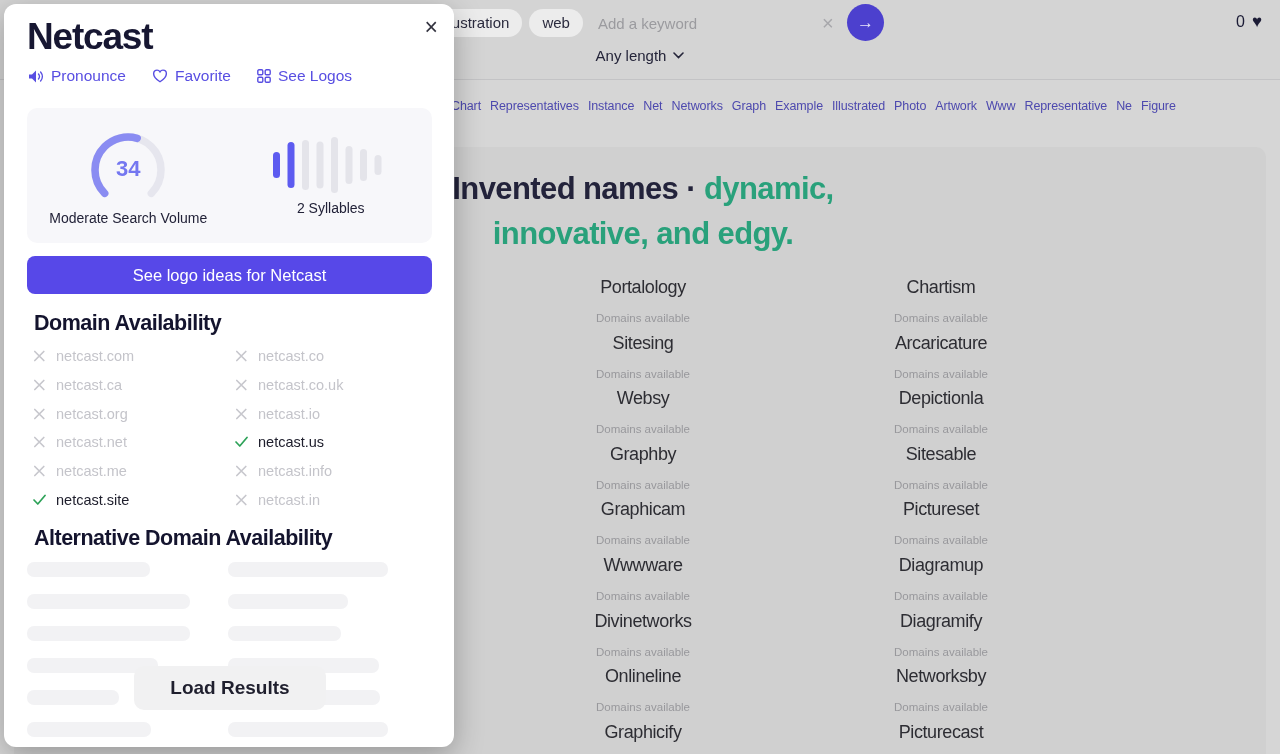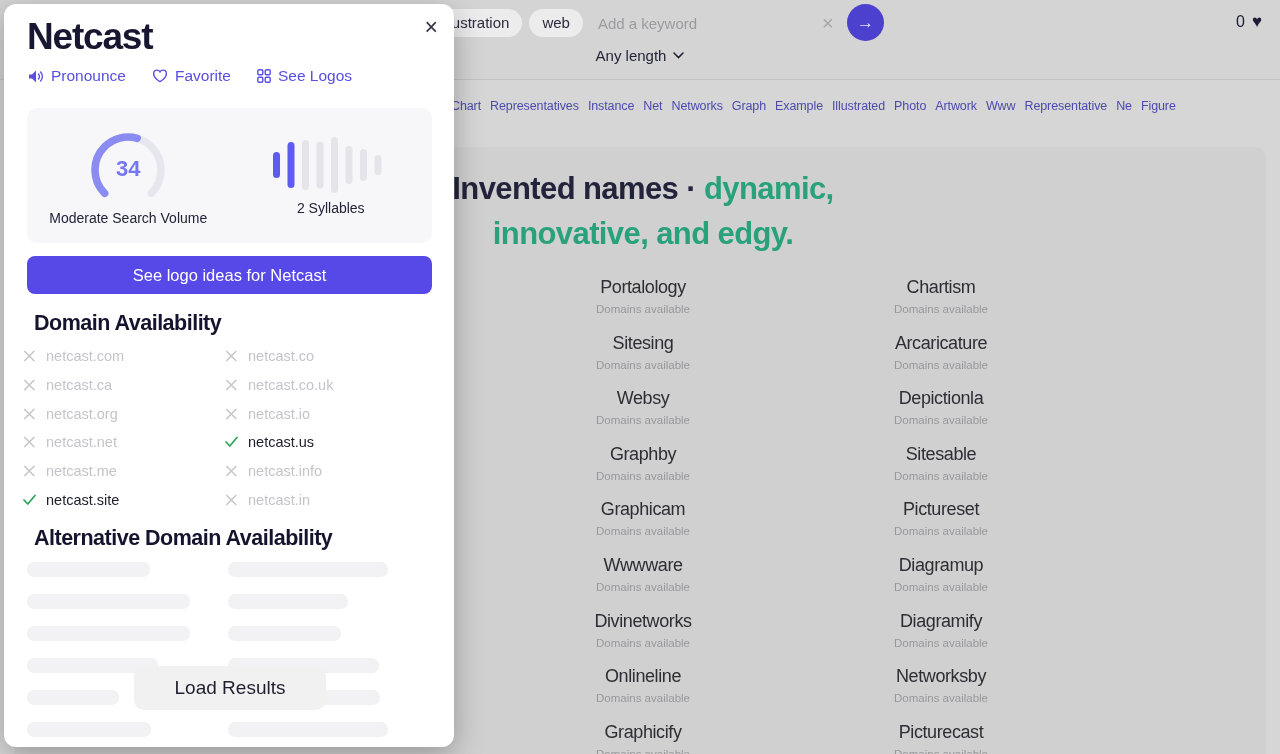--- a/index.html
+++ b/index.html
@@ -33,21 +33,21 @@
   .ktag{font-size:12.5px;letter-spacing:-0.1px;color:#4d49ae;cursor:pointer;text-align:right;}
   .panel{position:absolute;left:14px;top:147px;width:1252px;height:640px;background:#d0d0d0;
         border-radius:10px;}
   .hero{position:absolute;left:196px;top:166px;width:894px;text-align:center;
         font-size:31px;font-weight:700;letter-spacing:-0.6px;line-height:45px;color:#23233b;}
   .hero .hl{font-weight:700;}
   .results-grid{position:absolute;left:196px;top:274px;width:894px;display:grid;
         grid-template-columns:repeat(3,298px);grid-template-rows:repeat(9,55.6px);}
   .card{text-align:center;cursor:pointer;}
   .card-name{font-size:18px;font-weight:400;color:#2d2d33;letter-spacing:-0.4px;line-height:26px;}
-  .card-sub{font-size:11.5px;color:#98989c;margin-top:3px;}
+  .card-sub{font-size:11.5px;color:#98989c;margin-top:12px;}
   
   .modal{position:absolute;left:4px;top:4px;width:450px;height:743px;background:#ffffff;
         border-radius:12px;box-shadow:0 8px 30px rgba(0,0,0,.28);z-index:10;}
   .close-x{position:absolute;right:16px;top:10px;font-size:23px;color:#33333f;cursor:pointer;}
   .modal-title{position:absolute;left:23px;top:12px;font-size:37px;font-weight:800;
         letter-spacing:-1.2px;color:#171732;margin:0;}
   .actions{position:absolute;left:24px;top:63px;display:flex;gap:26px;font-size:15.5px;}
   .action{display:flex;align-items:center;gap:7px;cursor:pointer;}
   .stats-card{position:absolute;left:23px;top:104px;width:405px;height:135px;background:#f7f7fa;
         border-radius:10px;display:flex;}
@@ -55,29 +55,29 @@
   .stat-label{font-size:14px;color:#222238;}
   .gauge-wrap{position:relative;width:100px;height:78px;}
   .gauge-value{position:absolute;left:0;top:30px;width:100px;text-align:center;font-size:22px;
         font-weight:700;}
   .cta{position:absolute;left:23px;top:252px;width:405px;height:38px;border:none;border-radius:8px;
         color:#fff;font-size:16.5px;font-family:inherit;cursor:pointer;}
   .h2{position:absolute;left:23px;font-size:21.5px;font-weight:800;letter-spacing:-0.5px;
         color:#14142e;margin:7px;}
   .h2.avail{top:300px;}
   .h2.alt{top:515px;}
-  .domain-grid{position:absolute;left:19px;top:338px;display:grid;
+  .domain-grid{position:absolute;left:29px;top:338px;display:grid;
         grid-template-rows:repeat(6,28.7px);grid-auto-flow:column;grid-auto-columns:202px;text-align:right;}
   .drow{display:flex;align-items:center;gap:10px;font-size:14.5px;color:#c4c4ca;}
   .drow.ok{color:#20202e;font-weight:500;}
   .skeleton{position:absolute;left:23px;top:558px;width:405px;height:180px;}
   .sbar{position:absolute;height:15px;border-radius:7px;background:#f2f2f4;}
   .load-btn{position:absolute;left:130px;top:662px;width:192px;height:44px;border:none;
         border-radius:10px;background:#f1f1f2;font-size:19px;color:#1f1f2e;font-family:inherit;
-        cursor:pointer;z-index:2;}
+        cursor:pointer;z-index:2;font-weight:bold;}
   svg{display:block;}
 </style>
 </head>
 <body>
 
 <div class="topbar">
   <div class="search-row">
     <span class="chip">Illustration</span>
     <span class="chip">web</span>
     <input class="kw-input" placeholder="Add a keyword" style="">

